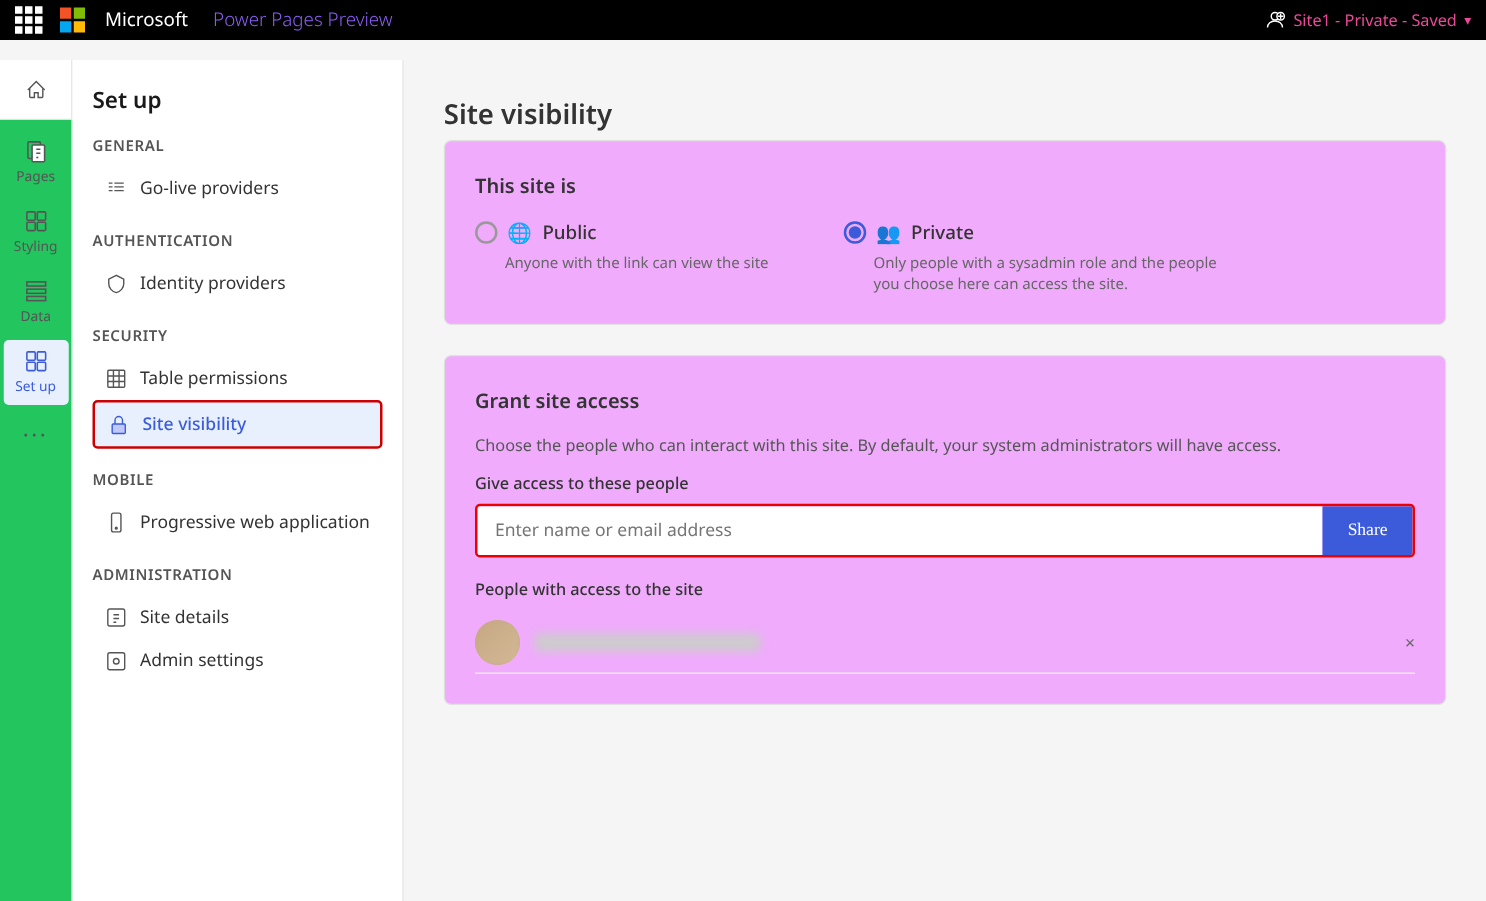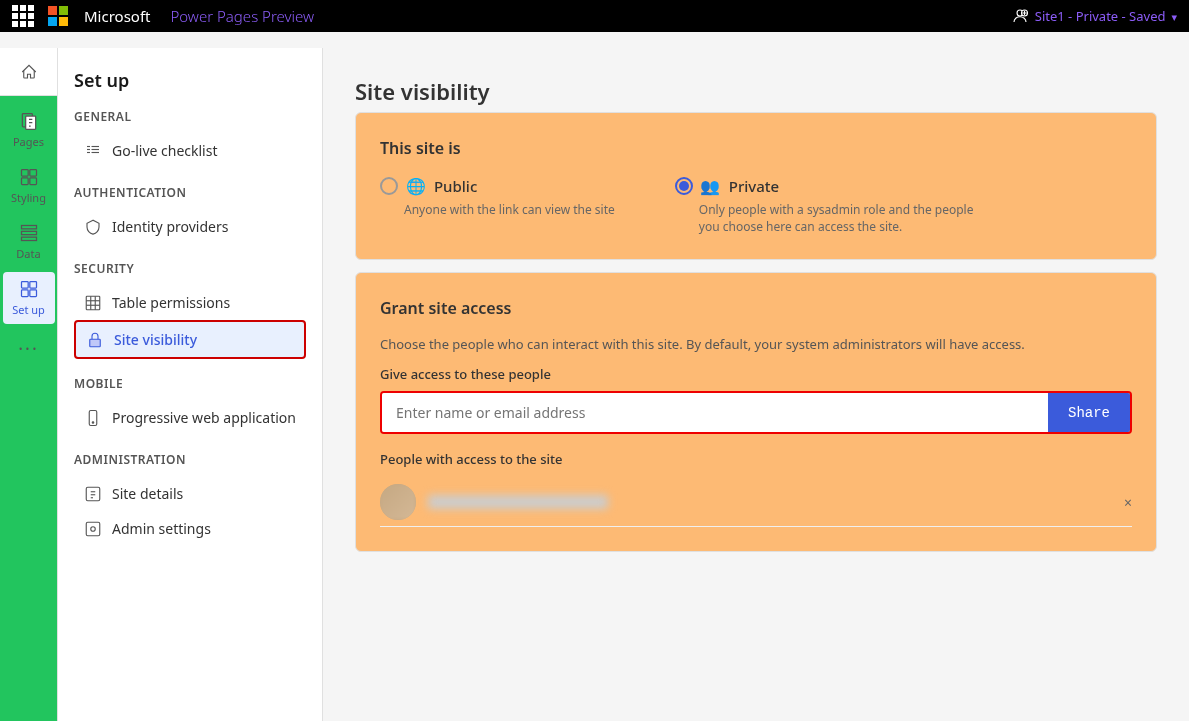--- a/index.html
+++ b/index.html
@@ -12,21 +12,21 @@
     }
     .topbar-grid-icon { display: grid; grid-template-columns: repeat(3,6px); gap: 2px; cursor: pointer; }
     .topbar-grid-icon span { width: 6px; height: 6px; background: #fff; display: block; }
     .ms-logo { display: flex; gap: 2px; margin-left: 4px; }
     .ms-logo-sq { width: 9px; height: 9px; }
     .ms-logo-sq.red { background: #f35325; }
     .ms-logo-sq.green { background: #81bc06; }
     .ms-logo-sq.blue { background: #05a6f0; }
     .ms-logo-sq.yellow { background: #ffba08; }
     .ms-logo-grid { display: grid; grid-template-columns: 1fr 1fr; gap: 2px; }
-    .topbar-right { margin-left: auto; display: flex; align-items: center; gap: 6px; color: #8b5cf6; font-size: 13px; cursor: pointer; }
+    .topbar-right { margin-left: auto; display: flex; align-items: center; gap: 6px; color: #ec4899; font-size: 13px; cursor: pointer; }
 
     
     .left-sidebar {
       position: absolute; left: 0; top: 48px; bottom: 0;
       width: 58px; background: #22c55e; border-right: 1px solid #e0e0e0;
       display: flex; flex-direction: column; align-items: center; padding-top: 8px; gap: 4px;
     }
     .left-sidebar-item {
       display: flex; flex-direction: column; align-items: center; justify-content: center;
       width: 52px; height: 52px; border-radius: 4px; cursor: pointer; gap: 3px;
@@ -57,22 +57,22 @@
     .main-content {
       position: absolute; left: 323px; top: 48px; right: 0; bottom: 0;
       background: #f5f5f5; overflow-y: auto; padding: 28px 32px;
     }
     .page-title { font-size: 22px; font-weight: 600; margin-bottom: 6px; }
     .page-subtitle { font-size: 13px; color: #555; margin-bottom: 20px; }
     .page-subtitle a { color: #3b5bdb; text-decoration: none; }
 
     
     .card {
-      background: #fdba74; border-radius: 6px; border: 1px solid #e0e0e0;
-      padding: 24px; margin-bottom: 12px;
+      background: #f0abfc; border-radius: 6px; border: 1px solid #e0e0e0;
+      padding: 24px; margin-bottom: 24px;
     }
     .card-title { font-size: 16px; font-weight: 600; margin-bottom: 16px; }
 
     
     .radio-group { display: flex; gap: 60px; align-items: flex-start; }
     .radio-option { display: flex; flex-direction: column; gap: 4px; }
     .radio-option-header { display: flex; align-items: center; gap: 8px; font-size: 15px; font-weight: 500; }
     .radio-option-desc { font-size: 12px; color: #666; max-width: 300px; padding-left: 24px; }
     .radio-circle {
       width: 18px; height: 18px; border-radius: 50%; border: 2px solid #999;
@@ -86,21 +86,21 @@
     .give-access-label { font-size: 13px; font-weight: 500; margin-bottom: 8px; }
     .input-row {
       display: flex; gap: 0; border: 2px solid #e00; border-radius: 4px; overflow: hidden;
     }
     .access-input {
       flex: 1; padding: 10px 14px; border: none; outline: none;
       font-size: 14px; font-family: inherit;
     }
     .share-btn {
       background: #3b5bdb; color: #fff; border: none; padding: 10px 20px;
-      font-size: 14px; font-weight: 500; cursor: pointer; font-family: Liberation Mono, monospace;
+      font-size: 14px; font-weight: 500; cursor: pointer; font-family: Liberation Serif, serif;
     }
     .people-section-label { font-size: 13px; font-weight: 500; margin: 16px 0 10px; }
     .person-row {
       display: flex; align-items: center; gap: 12px; padding: 6px 0;
       border-bottom: 1px solid #f0f0f0;
     }
     .person-avatar {
       width: 36px; height: 36px; border-radius: 50%; background: #c5a882;
       overflow: hidden; position: relative;
     }
@@ -210,21 +210,21 @@
   <div class="sidebar-section-label">General</div>
   <div class="sidebar-item">
     <svg class="item-icon" viewBox="0 0 24 24" fill="none" stroke="#555" stroke-width="1.5">
       <line x1="4" y1="6" x2="8" y2="6"></line>
         <line x1="4" y1="10" x2="8" y2="10"></line>
         <line x1="4" y1="14" x2="8" y2="14"></line>
       <line x1="10" y1="6" x2="20" y2="6"></line>
         <line x1="10" y1="10" x2="20" y2="10"></line>
         <line x1="10" y1="14" x2="20" y2="14"></line>
     </svg>
-    <span>Go-live checklist</span>
+    <span>Go-live providers</span>
   </div>
 
   <div class="sidebar-section-label">Authentication</div>
   <div class="sidebar-item">
     <svg class="item-icon" viewBox="0 0 24 24" fill="none" stroke="#555" stroke-width="1.5">
       <path d="M12 3L4 7v5c0 4.4 3.4 8.5 8 9.5 4.6-1 8-5.1 8-9.5V7l-8-4z"></path>
     </svg>
     <span>Identity providers</span>
   </div>
 

